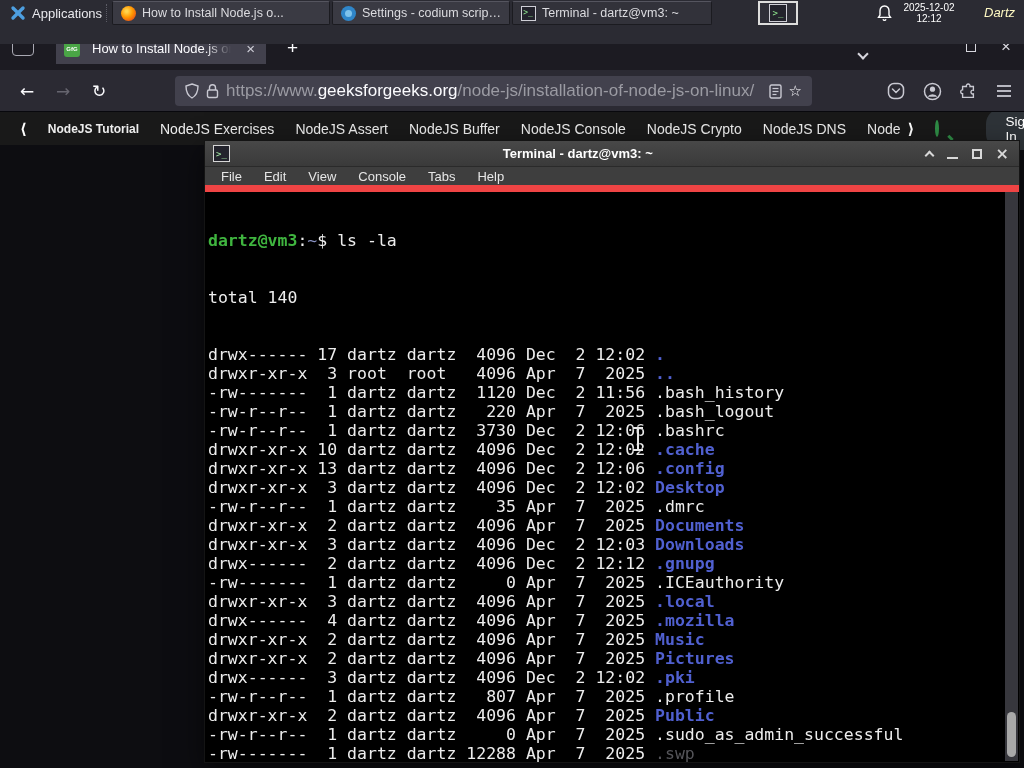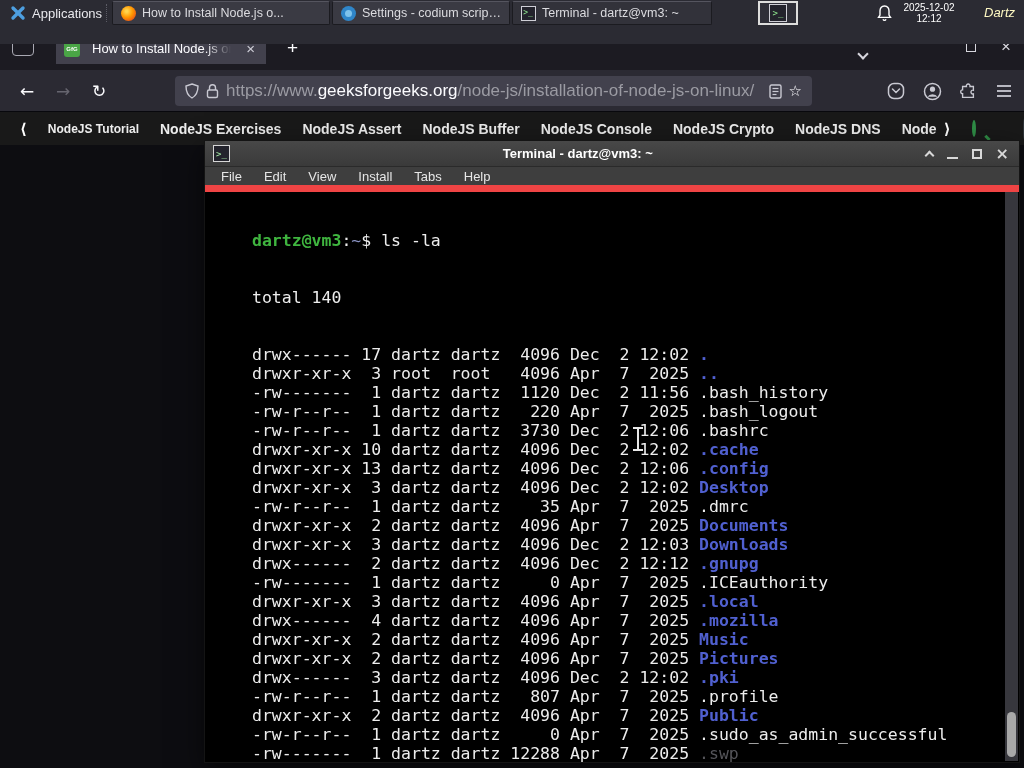--- a/index.html
+++ b/index.html
@@ -51,21 +51,21 @@
   .urldim { color:#9b9ba3; }
   .urlmain { color:#fbfbfe; }
   .urlicon { flex:0 0 auto; display:flex; align-items:center; }
   .star { color:#fbfbfe; font-family:"DejaVu Sans",sans-serif; font-size:15px; }
   .tb-right { position:absolute; top:9px; display:flex; align-items:center; justify-content:center; width:24px; height:24px; }
 
   
   #sitenav { position:absolute; left:0; top:112px; width:1024px; height:33px; background:#191919; display:flex; align-items:center; padding:0 20px; gap:21px; z-index:4; color:#ededed; }
   .snav-chevl { font-family:"DejaVu Sans",sans-serif; font-weight:bold; font-size:15px; color:#fff; }
   .snav-back { font-size:12px; font-weight:bold; white-space:nowrap;text-align:center; }
-  .snav-item { font-size:14px; font-weight:700; white-space:nowrap; }
+  .snav-item { font-size:14px; font-weight:400; white-space:nowrap; }
   .snav-more { display:flex; align-items:center; margin-left:-14px; }
   .search-ring { margin-left:auto; width:17px; height:17px; border:2.2px solid #2f8d46; border-radius:50%; position:relative; }
   .search-ring::after { content:""; position:absolute; left:12px; top:13px; width:2.5px; height:6px; background:#2f8d46; transform:rotate(-45deg); }
   .signin { background:#2e3338; border-radius:16px; padding:6px 19px; font-size:13.5px; color:#fff; margin-left:26px; }
 
   
   #page { position:absolute; left:0; top:145px; width:1024px; height:623px; background:#0d0d11; z-index:1; }
 
   
   #term { position:absolute; left:204px; top:140px; width:816px; height:623px; background:#000; border:1px solid #141414; box-shadow:0 10px 28px rgba(0,0,0,.55); z-index:6; }
@@ -74,21 +74,21 @@
   .t-icon { width:17px; height:17px; background:#23232c; border:1px solid #d6d6d6; display:flex; align-items:center; justify-content:center; font-family:"DejaVu Sans Mono",monospace; font-size:9px; color:#a6eda6; }
   .t-ctl { display:flex; align-items:center; gap:14px; padding-right:2px; }
   .t-ctl > * { color:#d8d8d8; }
   .chev.up { transform:rotate(-135deg); border-color:#d8d8d8; width:7px; height:7px; margin-top:4px; }
   .t-min { width:11px; height:2px; background:#d8d8d8; margin-top:8px; }
   .t-max { width:10px; height:10px; border:2px solid #d8d8d8; }
   .t-close { font-family:"DejaVu Sans",sans-serif; font-size:16px; font-weight:bold; line-height:1; }
   .t-menubar { position:absolute; left:0; top:26px; right:0; height:25px; background:#3e3e3e; border-bottom:7px solid #ef4444; display:flex; align-items:center; padding-left:5px; }
   .t-menu-item { color:#e6e6e6; font-size:13px; padding:3px 11px; }
   .t-content { position:absolute; left:0; top:51px; right:0; bottom:0; background:#000; overflow:hidden; font-family:"DejaVu Sans Mono",monospace; font-size:16.5px; line-height:19px; color:#ededed; white-space:pre; padding:1px 16px 0 3px; }
-  .tline { height:19px;margin-left:44px; }
+  .tline { height:19px; }
   .t-user { color:#3fb53f; font-weight:bold; }
   .t-path { color:#8a93c4; }
   .t-dir { color:#5060d0; font-weight:bold; }
   .t-file { color:#ededed; }
   .t-dim { color:#55555a; }
   .t-scroll { position:absolute; right:1px; top:51px; bottom:1px; width:13px; background:#37373d; }
   .t-thumb { position:absolute; left:2px; width:9px; bottom:4px; height:45px; background:#a8a8a8; border-radius:5px; }
 
   
   #ibeam { position:absolute; left:632px; top:427px; width:12px; height:24px; z-index:30; filter:drop-shadow(0 0 1px #000); }
@@ -242,21 +242,21 @@
         <span class="chev up"></span>
         <span class="t-min"></span>
         <span class="t-max"></span>
         <span class="t-close">×</span>
       </span>
     </div>
     <div class="t-menubar">
       <span class="t-menu-item">File</span>
       <span class="t-menu-item">Edit</span>
       <span class="t-menu-item">View</span>
-      <span class="t-menu-item">Install</span>
+      <span class="t-menu-item">Console</span>
       <span class="t-menu-item">Tabs</span>
       <span class="t-menu-item">Help</span>
     </div>
     <div class="t-content">
       <div class="tline"><span class="t-user">dartz@vm3</span><span>:</span><span class="t-path">~</span><span>$ </span><span>ls -la</span></div>
       <div class="tline">total 140</div>
       <div><div class="tline"><span>drwx------ 17 dartz dartz  4096 Dec  2 12:02 </span><span class="t-dir">.</span></div><div class="tline"><span>drwxr-xr-x  3 root  root   4096 Apr  7  2025 </span><span class="t-dir">..</span></div><div class="tline"><span>-rw-------  1 dartz dartz  1120 Dec  2 11:56 </span><span class="t-file">.bash_history</span></div><div class="tline"><span>-rw-r--r--  1 dartz dartz   220 Apr  7  2025 </span><span class="t-file">.bash_logout</span></div><div class="tline"><span>-rw-r--r--  1 dartz dartz  3730 Dec  2 12:06 </span><span class="t-file">.bashrc</span></div><div class="tline"><span>drwxr-xr-x 10 dartz dartz  4096 Dec  2 12:02 </span><span class="t-dir">.cache</span></div><div class="tline"><span>drwxr-xr-x 13 dartz dartz  4096 Dec  2 12:06 </span><span class="t-dir">.config</span></div><div class="tline"><span>drwxr-xr-x  3 dartz dartz  4096 Dec  2 12:02 </span><span class="t-dir">Desktop</span></div><div class="tline"><span>-rw-r--r--  1 dartz dartz    35 Apr  7  2025 </span><span class="t-file">.dmrc</span></div><div class="tline"><span>drwxr-xr-x  2 dartz dartz  4096 Apr  7  2025 </span><span class="t-dir">Documents</span></div><div class="tline"><span>drwxr-xr-x  3 dartz dartz  4096 Dec  2 12:03 </span><span class="t-dir">Downloads</span></div><div class="tline"><span>drwx------  2 dartz dartz  4096 Dec  2 12:12 </span><span class="t-dir">.gnupg</span></div><div class="tline"><span>-rw-------  1 dartz dartz     0 Apr  7  2025 </span><span class="t-file">.ICEauthority</span></div><div class="tline"><span>drwxr-xr-x  3 dartz dartz  4096 Apr  7  2025 </span><span class="t-dir">.local</span></div><div class="tline"><span>drwx------  4 dartz dartz  4096 Apr  7  2025 </span><span class="t-dir">.mozilla</span></div><div class="tline"><span>drwxr-xr-x  2 dartz dartz  4096 Apr  7  2025 </span><span class="t-dir">Music</span></div><div class="tline"><span>drwxr-xr-x  2 dartz dartz  4096 Apr  7  2025 </span><span class="t-dir">Pictures</span></div><div class="tline"><span>drwx------  3 dartz dartz  4096 Dec  2 12:02 </span><span class="t-dir">.pki</span></div><div class="tline"><span>-rw-r--r--  1 dartz dartz   807 Apr  7  2025 </span><span class="t-file">.profile</span></div><div class="tline"><span>drwxr-xr-x  2 dartz dartz  4096 Apr  7  2025 </span><span class="t-dir">Public</span></div><div class="tline"><span>-rw-r--r--  1 dartz dartz     0 Apr  7  2025 </span><span class="t-file">.sudo_as_admin_successful</span></div><div class="tline"><span>-rw-------  1 dartz dartz 12288 Apr  7  2025 </span><span class="t-dim">.swp</span></div></div>
     </div>
     <div class="t-scroll">
       <div class="t-thumb"></div>

